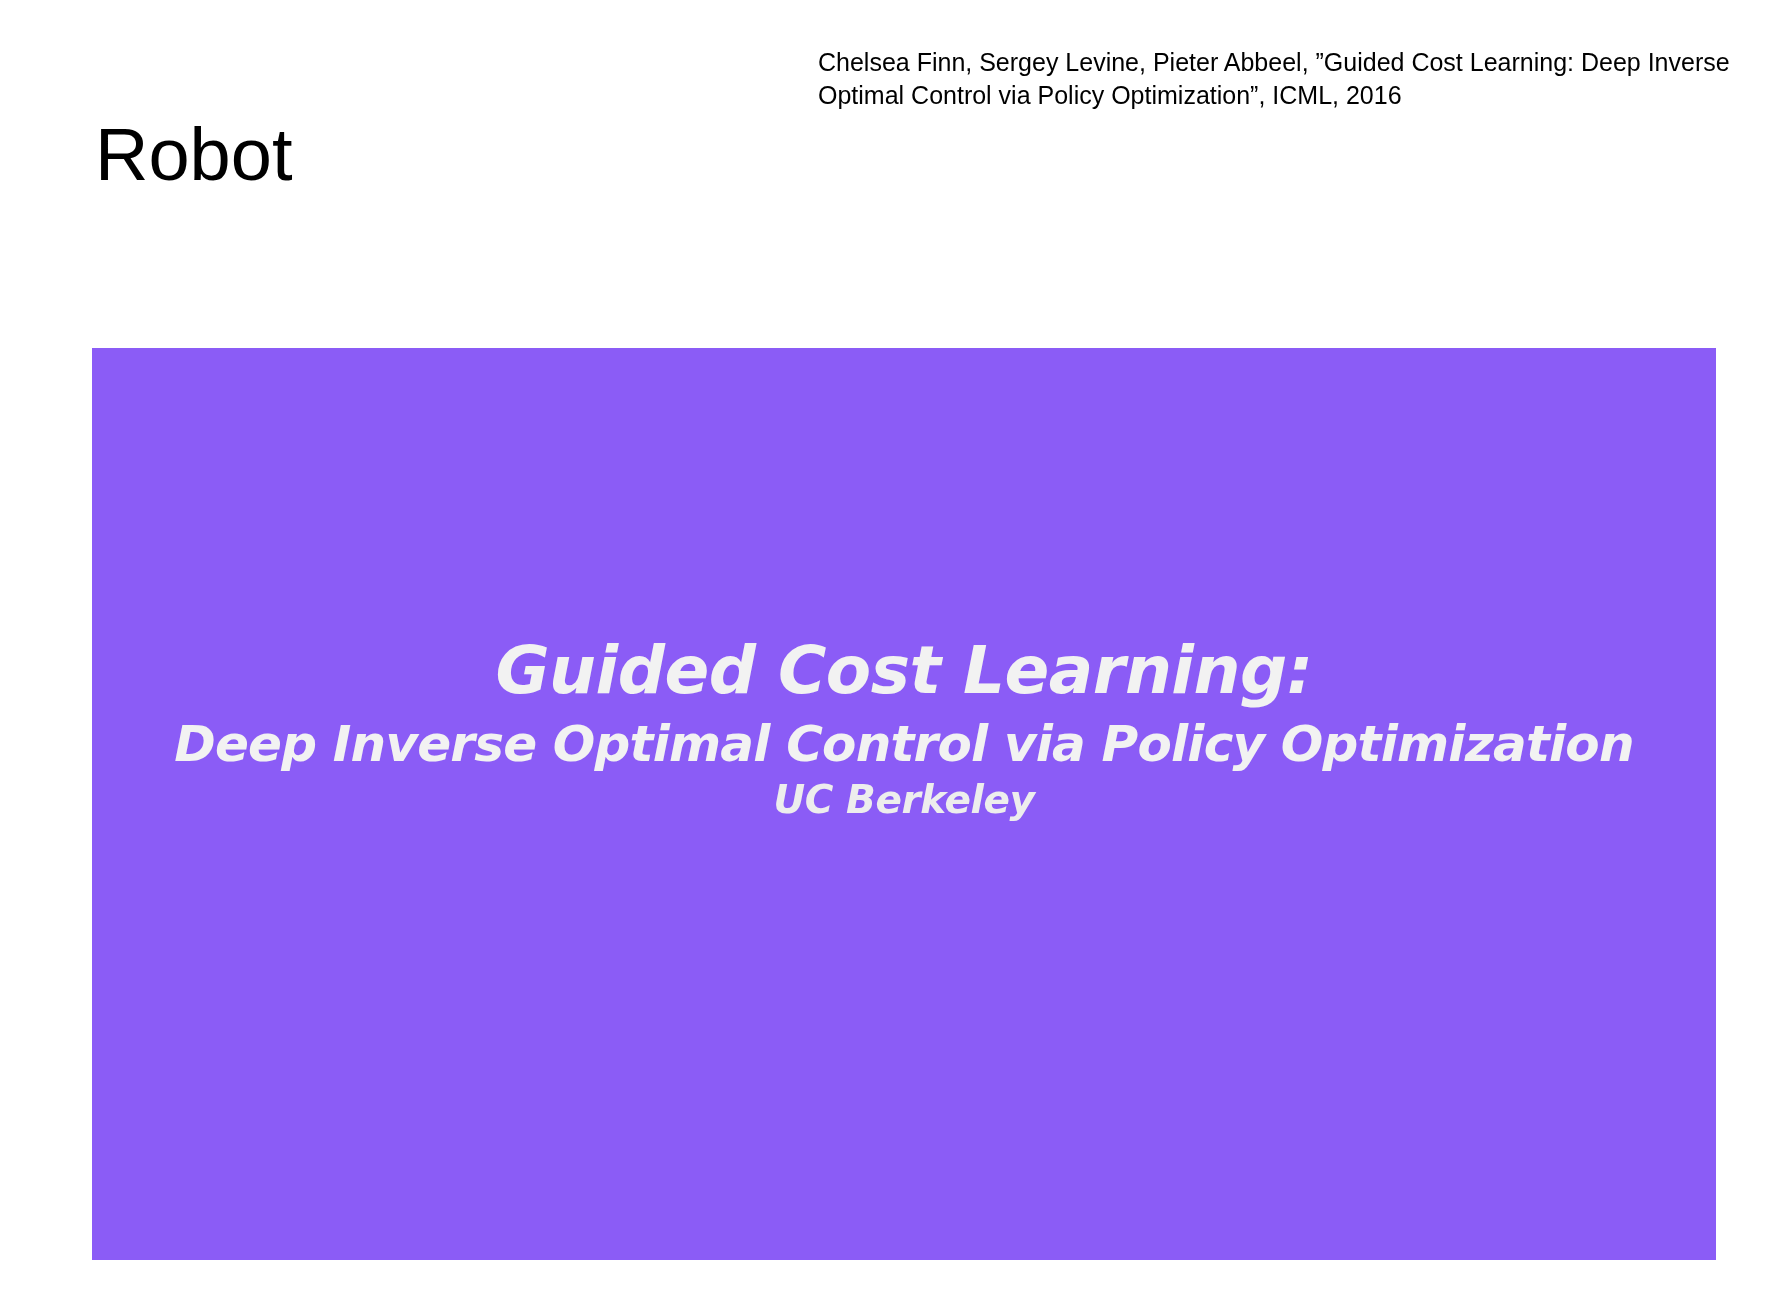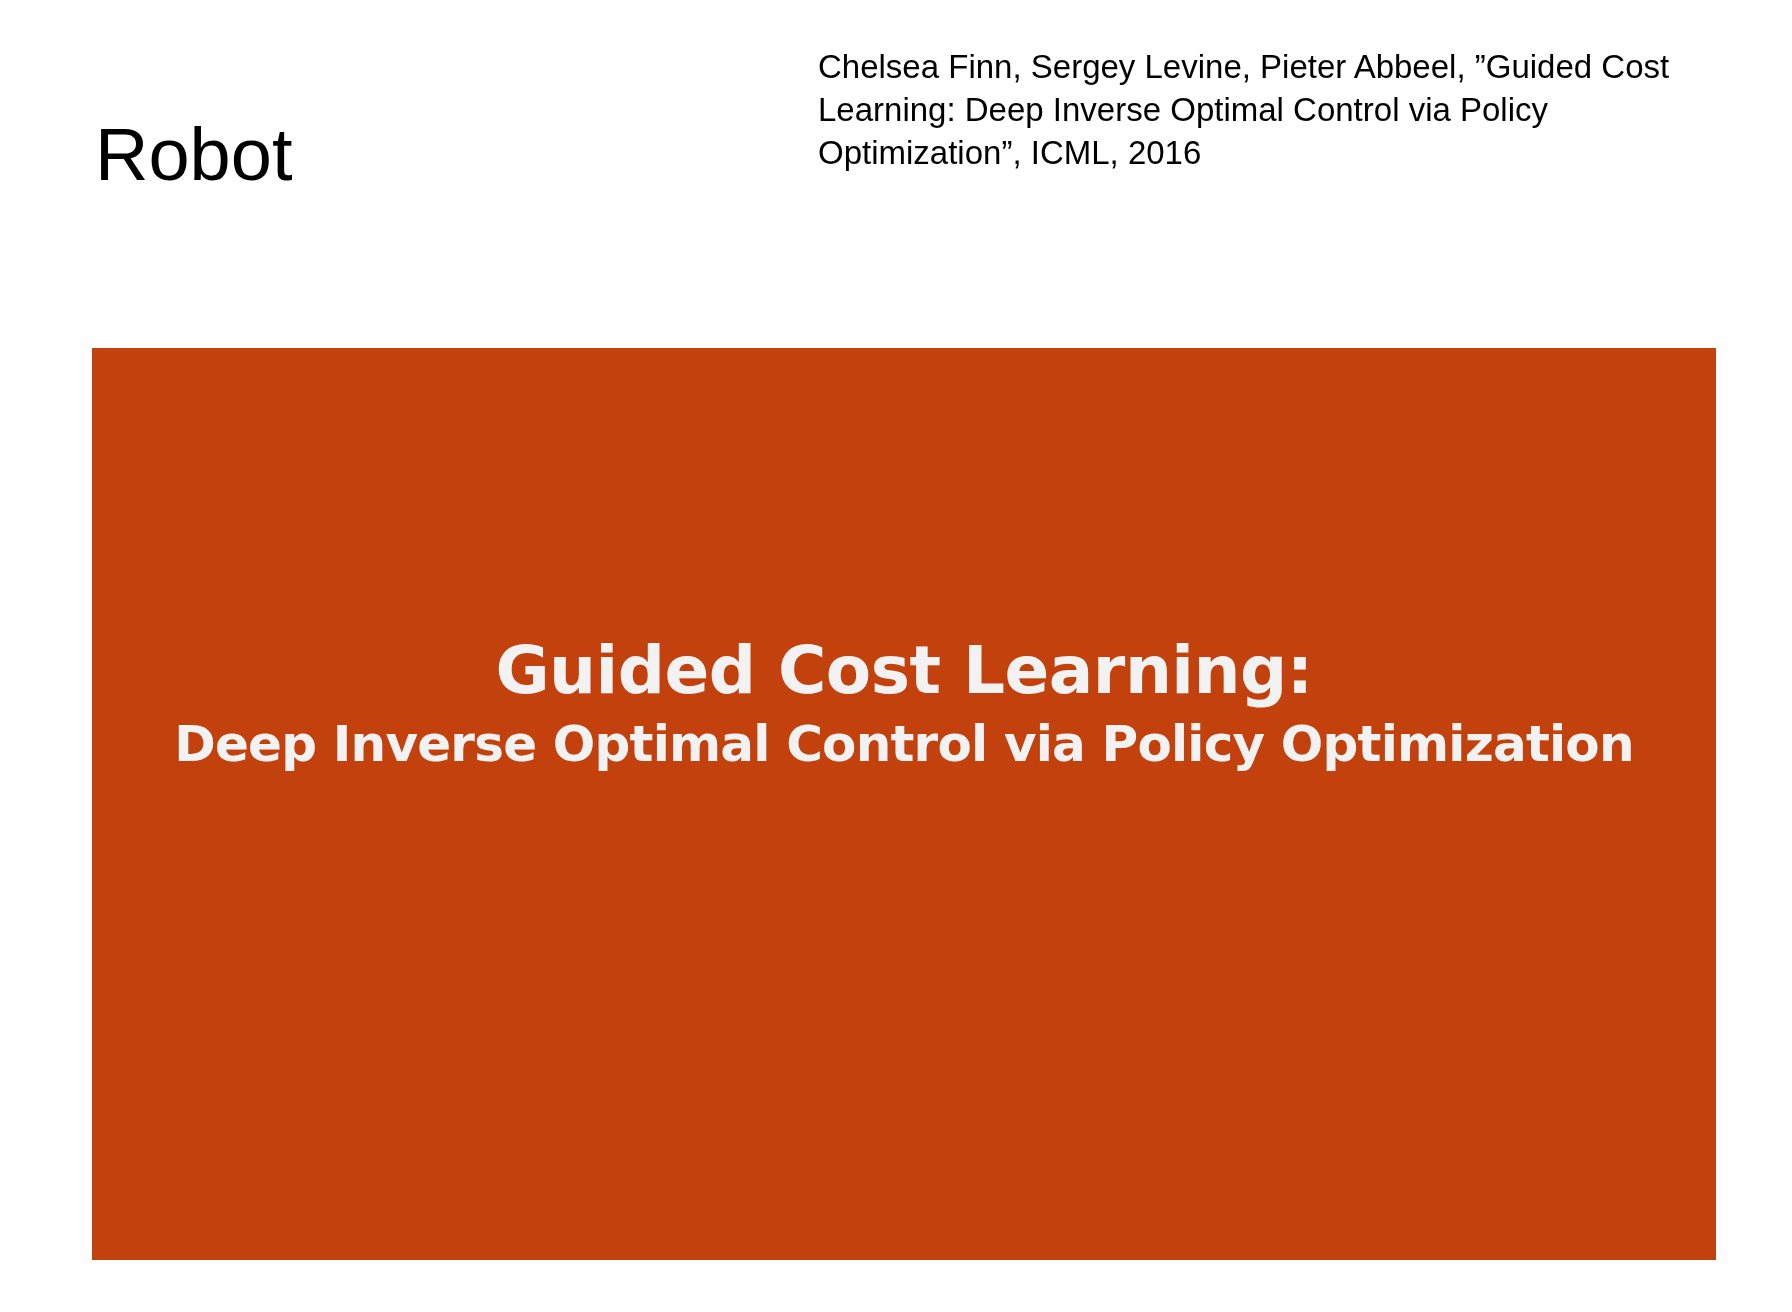--- a/index.html
+++ b/index.html
@@ -35,21 +35,21 @@
     color: #000000;
     letter-spacing: 0px;
     white-space: nowrap;
   }
 
   .citation {
     position: absolute;
     left: 818px;
     top: 46px;
     width: 930px;
-    font-size: 33px;
+    font-size: 25px;
     line-height: 1.30;
     font-weight: 400;
     color: #000000;
     text-align: left;
   }
 
   .citation-url {
     position: absolute;
     left: 818px;
     top: 240px;
@@ -61,21 +61,22 @@
     text-align: right;
   }
 
   
   .video-frame {
     position: absolute;
     left: 92px;
     top: 348px;
     width: 1624px;
     height: 912px;
-    background: #c2410c;
+    background: #8b5cf6;
+    font-style: italic;
   }
 
   .video-inner {
     position: absolute;
     left: 0;
     top: 0;
     width: 100%;
     height: 100%;
     display: flex;
     flex-direction: column;
@@ -135,16 +136,17 @@
 
   <div class="slide-title">Robot</div>
 
   <div class="citation">Chelsea Finn, Sergey Levine, Pieter Abbeel, ”Guided Cost Learning: Deep Inverse Optimal Control via Policy Optimization”, ICML, 2016</div>
 
 
   <div class="video-frame">
     <div class="video-inner">
       <div class="video-title-main">Guided Cost Learning:</div>
       <div class="video-title-sub">Deep Inverse Optimal Control via Policy Optimization</div>
+      <div class="video-affil">UC Berkeley</div>
     </div>
   </div>
 
 </div>
 
 </body></html>

